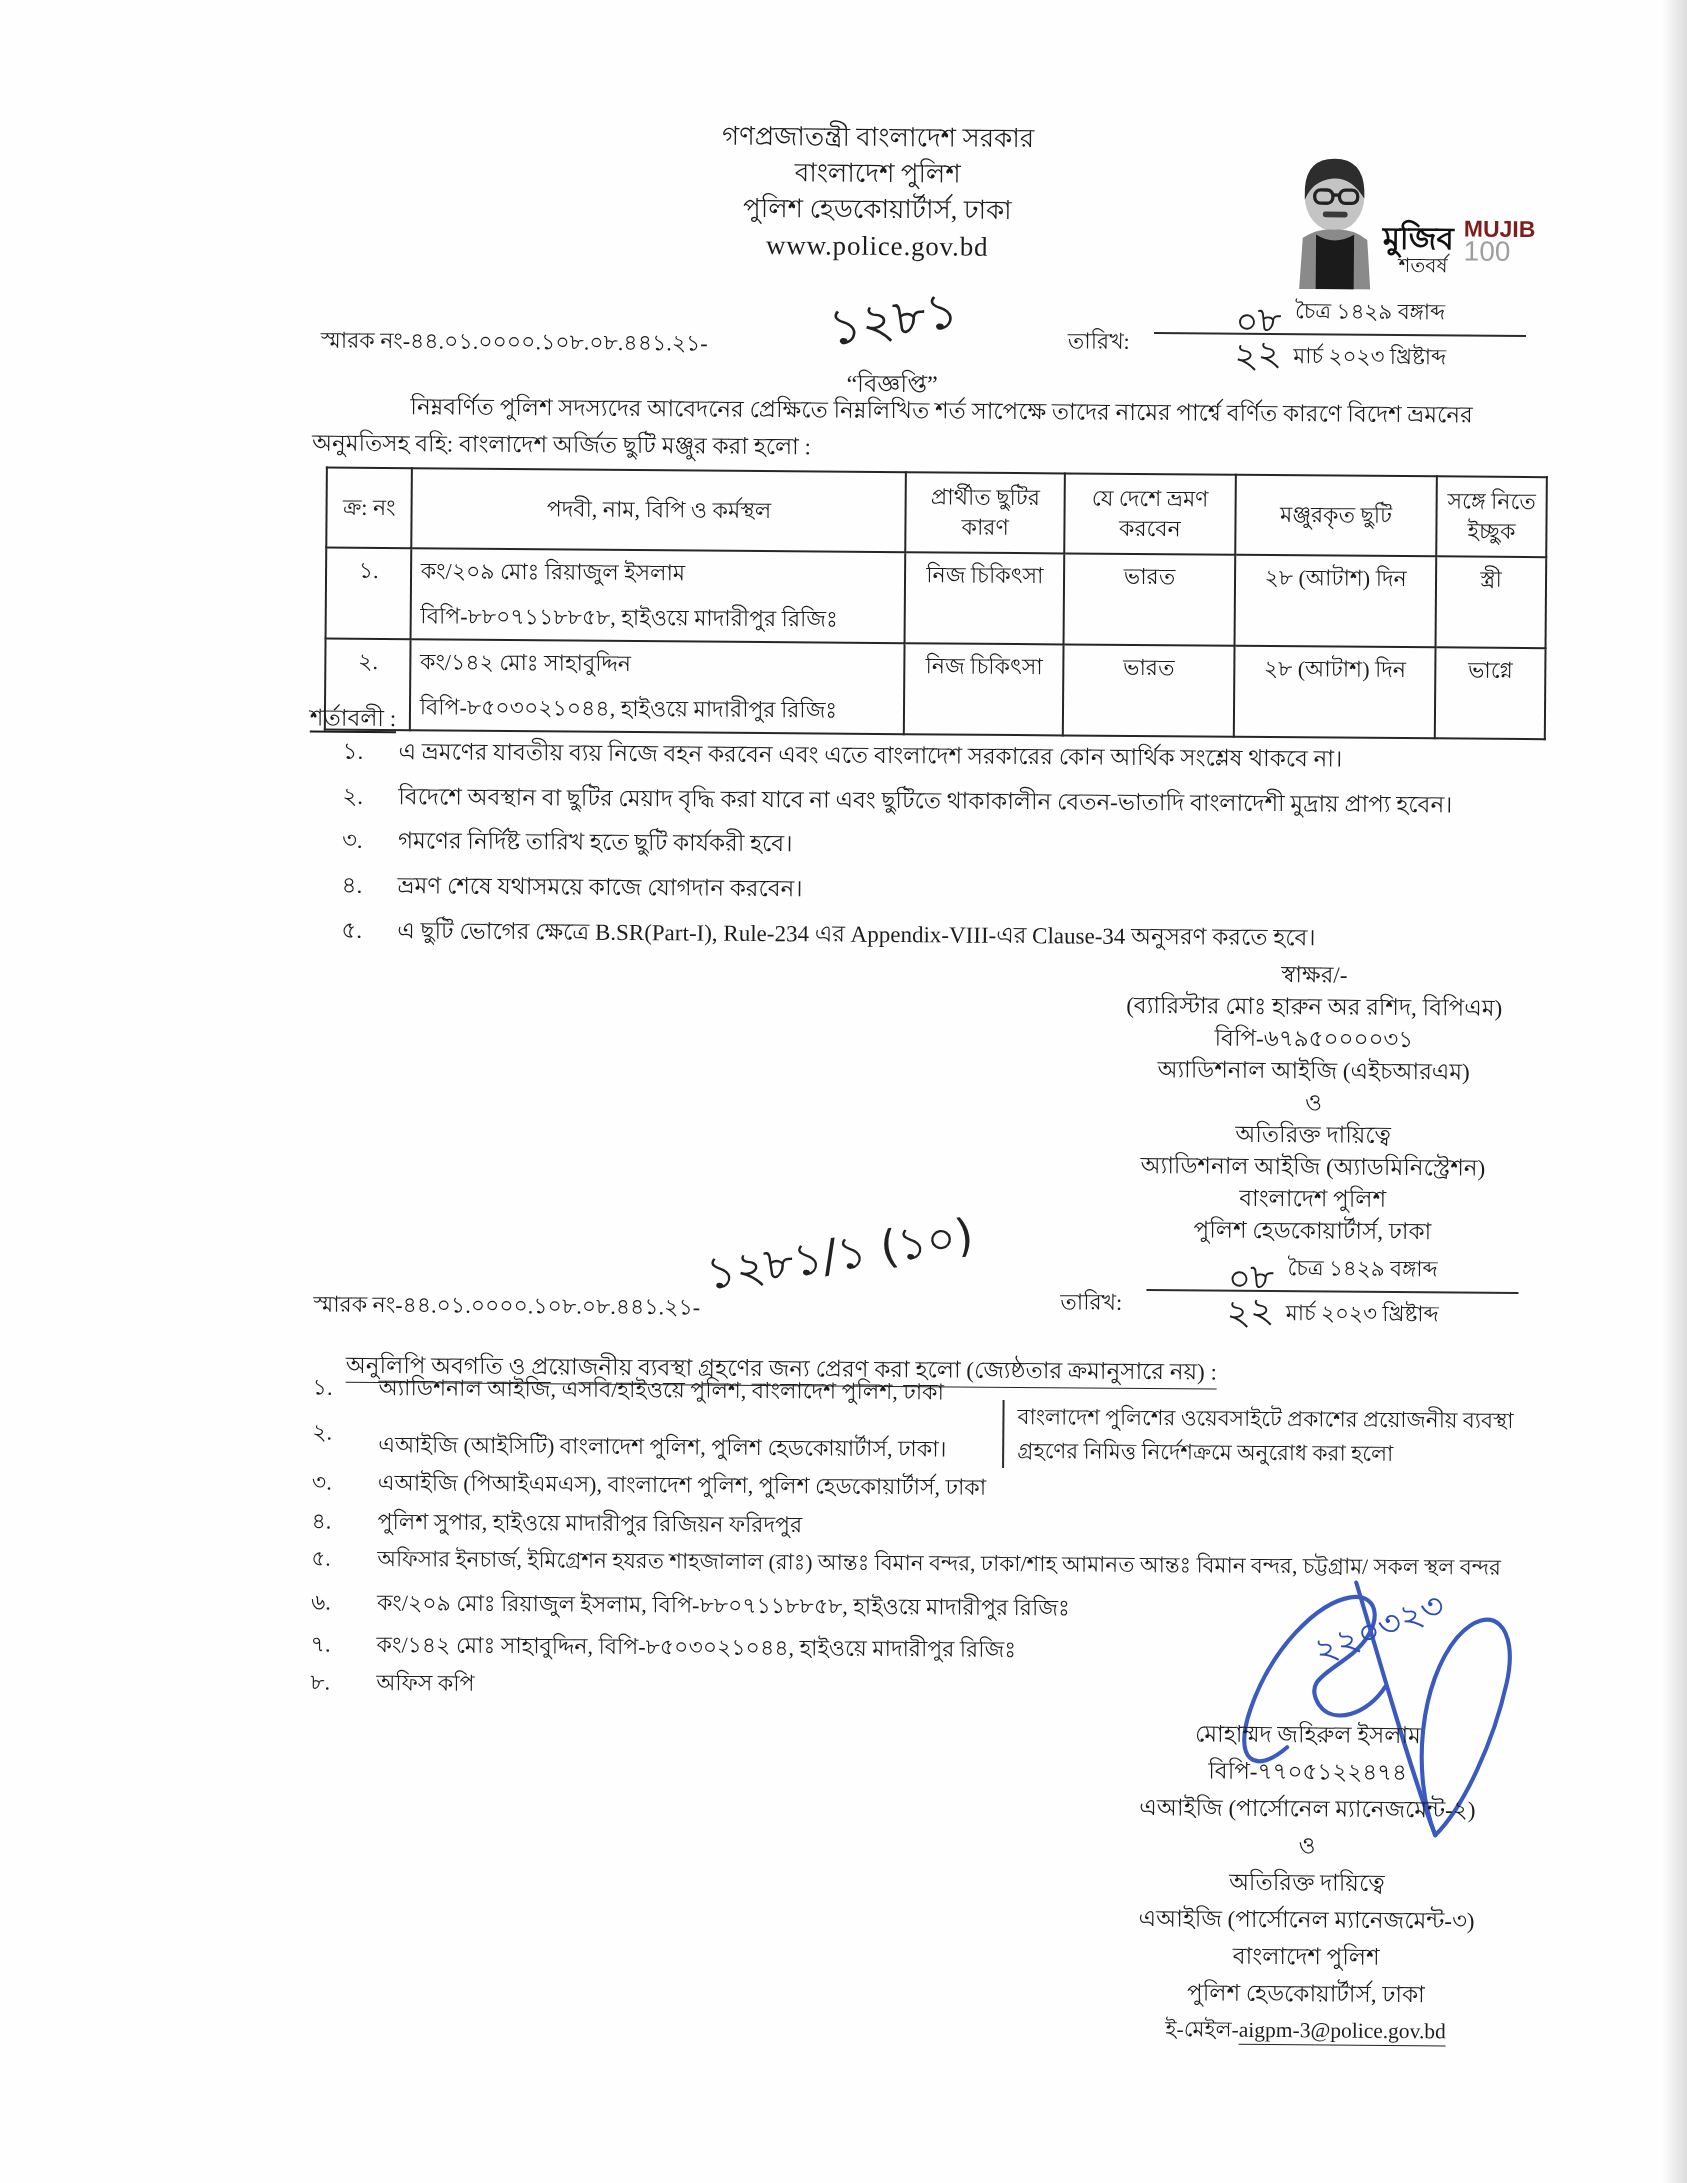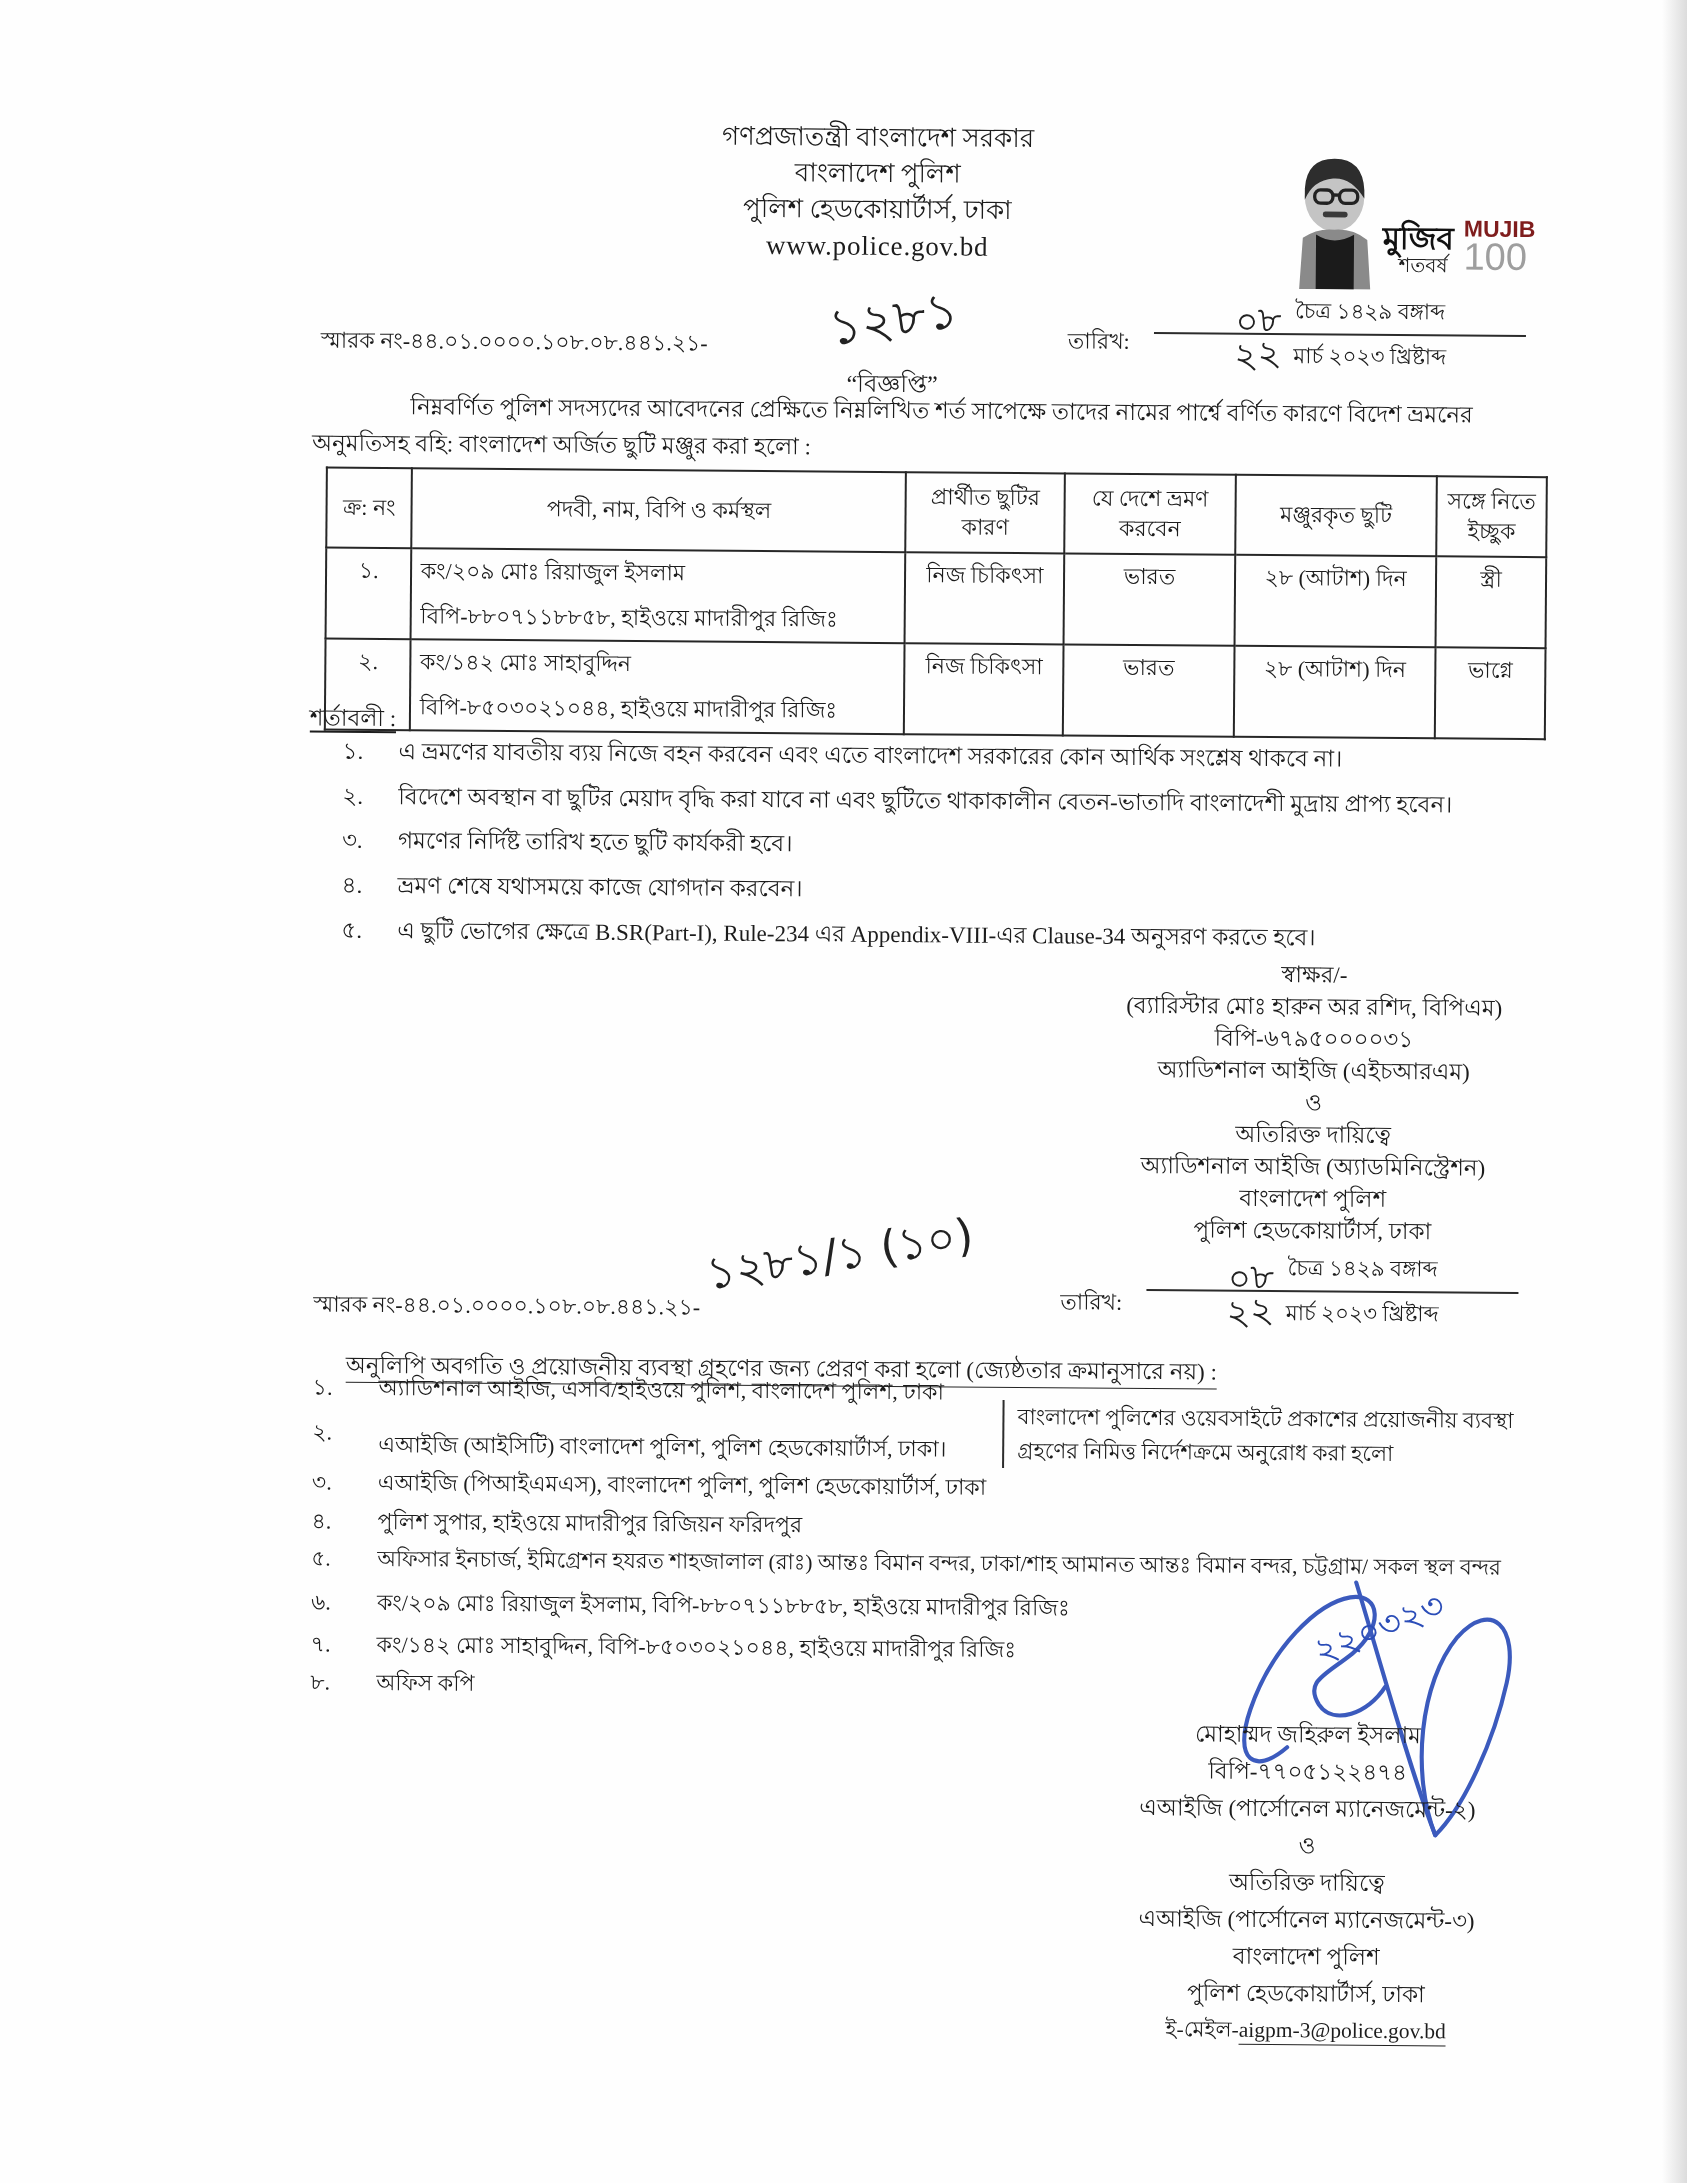--- a/index.html
+++ b/index.html
@@ -105,21 +105,21 @@
         <rect x="48" y="50" width="22" height="16" rx="7" fill="none" stroke="#222" stroke-width="4"></rect>
         <rect x="78" y="50" width="22" height="16" rx="7" fill="none" stroke="#222" stroke-width="4"></rect>
         <line x1="70" y1="56" x2="78" y2="56" stroke="#222" stroke-width="4"></line>
         <rect x="58" y="76" width="30" height="7" rx="3" fill="#3a3a3a"></rect>
         <path d="M30,170 L34,108 Q52,96 72,98 Q94,96 112,110 L116,170 Z" fill="#8a8a8a"></path>
         <path d="M50,104 L50,170 L96,170 L96,104 Q72,118 50,104 Z" fill="#1b1b1b"></path>
       </svg>
       <div class="abs" style="left:108px;top:65px;font-size:31px;font-weight:bold;color:#111;">মুজিব</div>
       <div class="abs" style="left:124px;top:101px;font-size:20px;color:#222;">শতবর্ষ</div>
       <div class="abs" style="left:189px;top:66px;font-size:23px;color:#7f1d1d;font-family:'Liberation Sans',sans-serif;font-weight:bold;">MUJIB</div>
-      <div class="abs" style="left:189px;top:86px;font-size:38px;color:#9e9e9e;font-family:'Liberation Sans',sans-serif;">100</div>
+      <div class="abs" style="left:189px;top:86px;font-size:28px;color:#9e9e9e;font-family:'Liberation Sans',sans-serif;">100</div>
     </div>
 
     <div class="abs memo-line">স্মারক নং-৪৪.০১.০০০০.১০৮.০৮.৪৪১.২১-</div>
     <div class="abs hand hand-memo1">১২৮১</div>
 
     <div class="abs date-label1">তারিখ:</div>
     <div class="abs date-stack ds1">
       <div class="top">
         <span class="hand hand-digit">০৮</span>
         <span>চৈত্র ১৪২৯ বঙ্গাব্দ</span>

